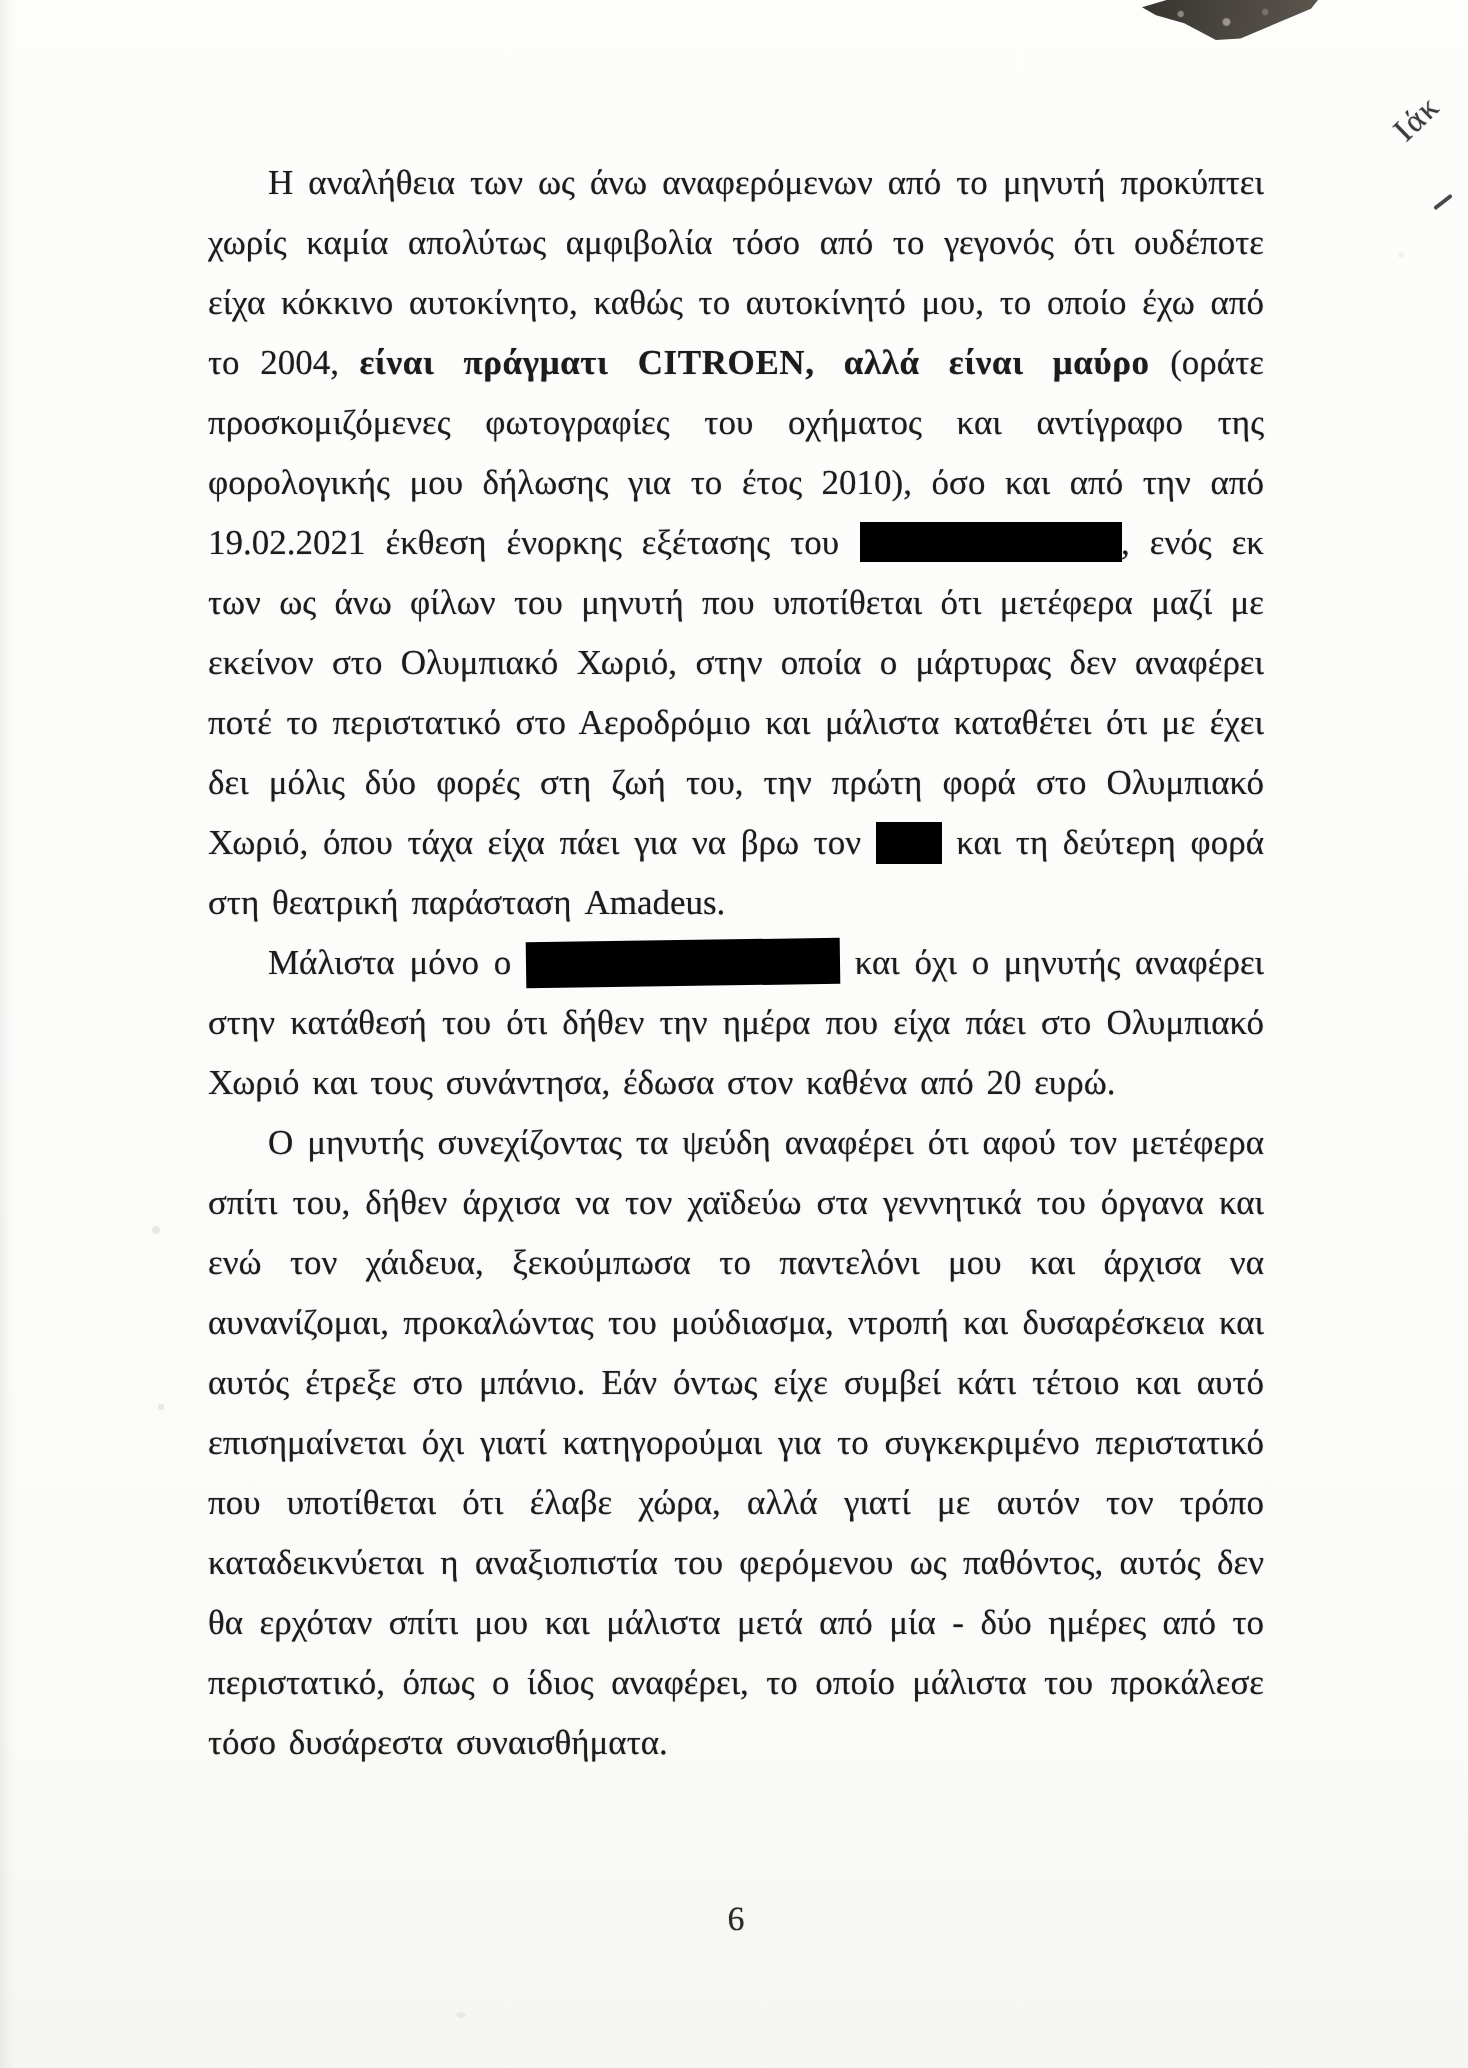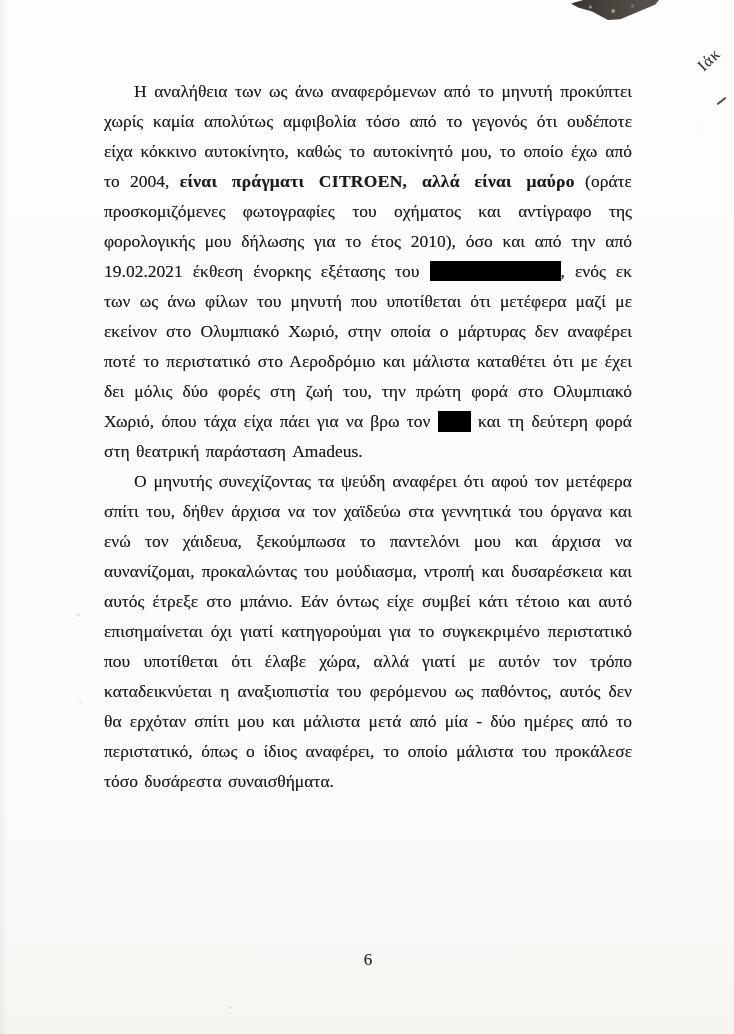--- a/index.html
+++ b/index.html
@@ -114,20 +114,21 @@
 </head>
 <body>
 
 <div class="scan-edge"></div>
 <div class="corner-artifact"></div>
 <div class="handwriting">Ιάκ</div>
 <div class="handwriting-tick"></div>
 
 <div class="text-block">
   <p><span>Η αναλήθεια των ως άνω αναφερόμενων από το μηνυτή προκύπτει χωρίς καμία απολύτως αμφιβολία τόσο από το γεγονός ότι ουδέποτε είχα κόκκινο αυτοκίνητο, καθώς το αυτοκίνητό μου, το οποίο έχω από το 2004, </span><span class="seg-bold">είναι πράγματι CITROEN, αλλά είναι μαύρο</span><span> (οράτε προσκομιζόμενες φωτογραφίες του οχήματος και αντίγραφο της φορολογικής μου δήλωσης για το έτος 2010), όσο και από την από 19.02.2021 έκθεση ένορκης εξέτασης του </span><span class="redaction red-wide"></span><span>, ενός εκ των ως άνω  φίλων του μηνυτή που υποτίθεται ότι μετέφερα μαζί με εκείνον στο Ολυμπιακό Χωριό, στην οποία ο μάρτυρας δεν αναφέρει ποτέ το περιστατικό στο Αεροδρόμιο και μάλιστα καταθέτει ότι με έχει δει μόλις δύο φορές στη ζωή του, την πρώτη φορά στο Ολυμπιακό Χωριό, όπου τάχα είχα πάει για να βρω τον </span><span class="redaction red-small"></span><span> και τη δεύτερη φορά στη θεατρική παράσταση Amadeus.</span></p>
+  <p><span>Μάλιστα μόνο ο </span><span class="redaction red-medium"></span><span> και όχι ο μηνυτής αναφέρει στην κατάθεσή του ότι δήθεν την ημέρα που είχα πάει  στο Ολυμπιακό Χωριό και τους συνάντησα, έδωσα στον καθένα από 20 ευρώ.</span></p>
   <p><span>Ο μηνυτής συνεχίζοντας τα ψεύδη αναφέρει ότι αφού τον μετέφερα σπίτι του, δήθεν άρχισα να τον χαϊδεύω στα γεννητικά του όργανα και ενώ τον χάιδευα, ξεκούμπωσα το παντελόνι μου και άρχισα να αυνανίζομαι, προκαλώντας του μούδιασμα, ντροπή και δυσαρέσκεια και αυτός έτρεξε στο μπάνιο. Εάν όντως είχε συμβεί κάτι τέτοιο και αυτό επισημαίνεται όχι γιατί κατηγορούμαι για το συγκεκριμένο περιστατικό που υποτίθεται ότι έλαβε χώρα, αλλά γιατί με αυτόν τον τρόπο καταδεικνύεται η αναξιοπιστία του φερόμενου ως παθόντος, αυτός δεν θα ερχόταν σπίτι μου και μάλιστα μετά από μία - δύο ημέρες από το περιστατικό, όπως ο ίδιος αναφέρει, το οποίο μάλιστα του προκάλεσε τόσο δυσάρεστα συναισθήματα.</span></p>
 </div>
 
 <div class="page-number">6</div>
 
 <div class="scan-speck speck-1"></div>
 <div class="scan-speck speck-2"></div>
 <div class="scan-speck speck-3"></div>
 <div class="scan-speck speck-4"></div>
 

